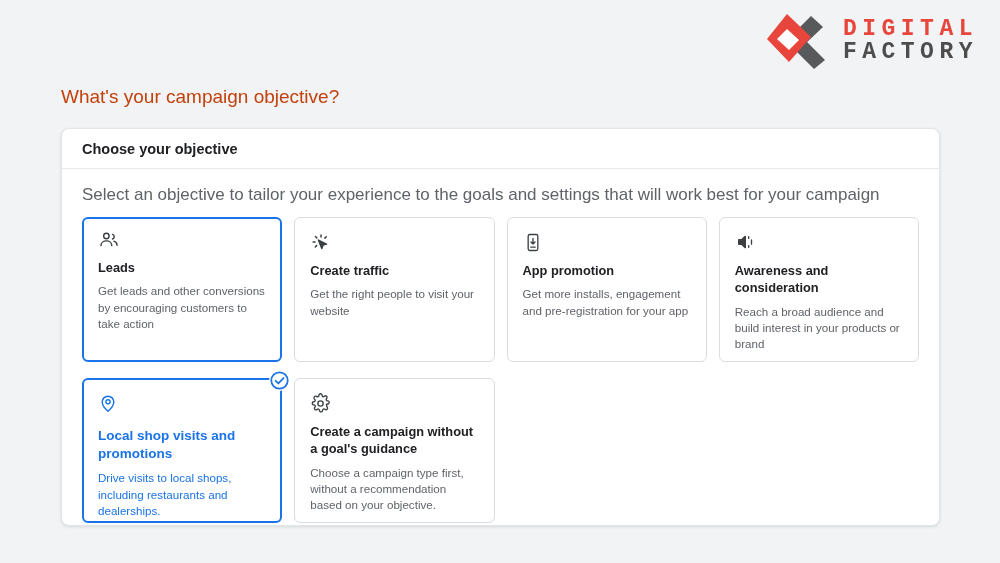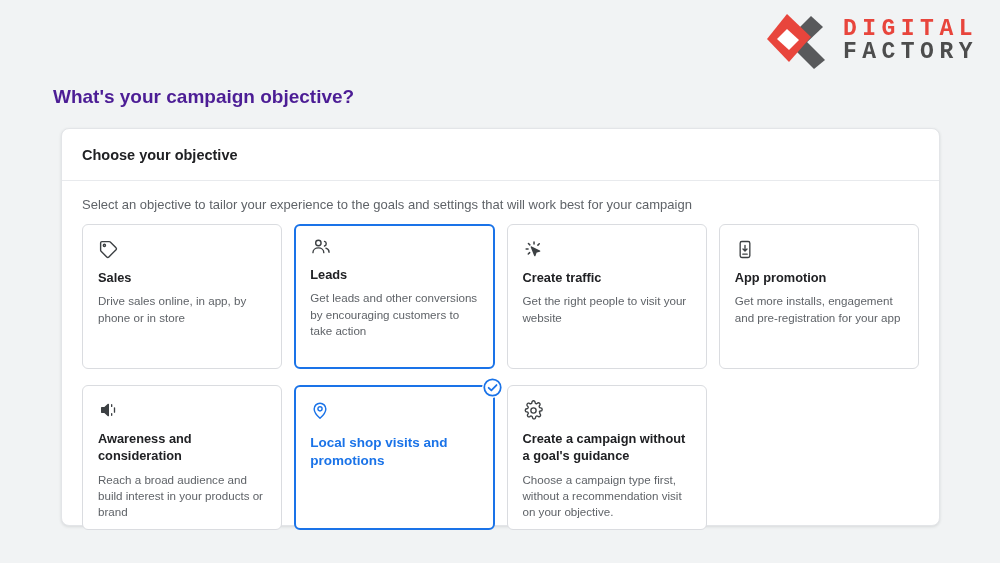--- a/index.html
+++ b/index.html
@@ -16,41 +16,41 @@
   .logo-mark { width: 62px; height: 58px; }
   .logo-text { display: flex; flex-direction: column; line-height: 1.02; font-family: Liberation Mono, monospace; }
   .logo-line1, .logo-line2 {
     font-size: 23px; font-weight: bold; letter-spacing: 5.5px;
   }
   .logo-line1 { color: #e8453c; }
   .logo-line2 { color: #4d4d4d; }
 
   
   .page-title {
-    position: absolute; left: 53px; top: 86px;
-    font-size: 19px; color: #4c1d95; font-weight: 700;
+    position: absolute; left: 61px; top: 86px;
+    font-size: 19px; color: #c2410c; font-weight: 400;
   }
 
   
   .panel {
     position: absolute; left: 61px; top: 128px;
     width: 879px; height: 398px;
     background: #ffffff;
     border: 1px solid #e3e5e8;
     border-radius: 8px;
     box-shadow: 0 1px 3px rgba(60,64,67,0.14);
   }
   .panel-header {
-    height: 52px; display: flex; align-items: center;
+    height: 40px; display: flex; align-items: center;
     padding-left: 20px;
     border-bottom: 1px solid #e8eaed;
   }
   .panel-header-title { font-size: 14.5px; color: #202124; font-weight: bold; }
   .panel-subtitle {
-    font-size: 13px; color: #5f6368;
+    font-size: 17px; color: #5f6368;
     padding: 16px 20px 0 20px;
   }
 
   
   .grid {
     padding: 12px 20px 0 20px;
     display: grid;
     grid-template-columns: repeat(4, 1fr);
     gap: 16px 12px;
   }
@@ -103,30 +103,20 @@
   <div class="page-title">What's your campaign objective?</div>
 
   <div class="panel">
     <div class="panel-header">
       <span class="panel-header-title">Choose your objective</span>
     </div>
     <div class="panel-subtitle">Select an objective to tailor your experience to the goals and settings that will work best for your campaign</div>
 
     <div class="grid">
 
-      <div class="card">
-        <span class="card-icon">
-          <svg width="21" height="21" viewBox="0 0 24 24" fill="none" stroke="currentColor" stroke-width="1.6" stroke-linecap="round" stroke-linejoin="round">
-            <path d="M20.6 12.3 12.4 20.5a1.7 1.7 0 0 1-2.4 0l-6.5-6.5a1.7 1.7 0 0 1-.5-1.2V4.5A1.5 1.5 0 0 1 4.5 3h8.3c.45 0 .88.18 1.2.5l6.6 6.6a1.7 1.7 0 0 1 0 2.2z"></path>
-            <circle cx="7.3" cy="7.3" r="1.25"></circle>
-          </svg>
-        </span>
-        <div class="card-title">Sales</div>
-        <div class="card-desc">Drive sales online, in app, by phone or in store</div>
-      </div>
 
       <div class="card hovered">
         <span class="card-icon">
           <svg width="22" height="21" viewBox="0 0 24 24" fill="none" stroke="currentColor" stroke-width="1.6" stroke-linecap="round" stroke-linejoin="round">
             <circle cx="9" cy="8" r="3.1"></circle>
             <path d="M2.8 19c0-3.3 2.8-5.4 6.2-5.4s6.2 2.1 6.2 5.4"></path>
             <path d="M16 6.2a2.7 2.7 0 0 1 0 5.2"></path>
             <path d="M17.6 13.9c2.2.6 3.6 2.3 3.6 4.6"></path>
           </svg>
         </span>
@@ -175,29 +165,30 @@
             <path d="M7.6 12.3 10.7 15.4 16.6 9.2"></path>
           </svg>
         </span>
         <span class="card-icon">
           <svg width="20" height="21" viewBox="0 0 24 24" fill="none" stroke="currentColor" stroke-width="1.7" stroke-linecap="round" stroke-linejoin="round">
             <path d="M12 21.4s7-6.2 7-11.2a7 7 0 1 0-14 0c0 5 7 11.2 7 11.2z"></path>
             <circle cx="12" cy="10" r="2.5"></circle>
           </svg>
         </span>
         <div class="card-title">Local shop visits and promotions</div>
+        <div class="card-desc">Drive visits to local shops, including restaurants and dealerships.</div>
       </div>
 
       <div class="card">
         <span class="card-icon">
           <svg width="21" height="21" viewBox="0 0 24 24" fill="none" stroke="currentColor" stroke-width="1.55" stroke-linecap="round" stroke-linejoin="round">
             <circle cx="12" cy="12" r="3"></circle>
             <path d="M19.2 14.4a1.5 1.5 0 0 0 .3 1.65l.06.06a1.8 1.8 0 1 1-2.55 2.55l-.06-.06a1.5 1.5 0 0 0-1.65-.3 1.5 1.5 0 0 0-.9 1.37v.17a1.8 1.8 0 1 1-3.6 0v-.09a1.5 1.5 0 0 0-.98-1.37 1.5 1.5 0 0 0-1.65.3l-.06.06a1.8 1.8 0 1 1-2.55-2.55l.06-.06a1.5 1.5 0 0 0 .3-1.65 1.5 1.5 0 0 0-1.37-.9h-.17a1.8 1.8 0 1 1 0-3.6h.09a1.5 1.5 0 0 0 1.37-.98 1.5 1.5 0 0 0-.3-1.65l-.06-.06A1.8 1.8 0 1 1 7.5 3.84l.06.06a1.5 1.5 0 0 0 1.65.3h.07A1.5 1.5 0 0 0 10.2 2.8v-.17a1.8 1.8 0 1 1 3.6 0v.09a1.5 1.5 0 0 0 .9 1.37 1.5 1.5 0 0 0 1.65-.3l.06-.06a1.8 1.8 0 1 1 2.55 2.55l-.06.06a1.5 1.5 0 0 0-.3 1.65v.07a1.5 1.5 0 0 0 1.37.9h.17a1.8 1.8 0 1 1 0 3.6h-.09a1.5 1.5 0 0 0-1.37.9z"></path>
           </svg>
         </span>
         <div class="card-title">Create a campaign without a goal's guidance</div>
-        <div class="card-desc">Choose a campaign type first, without a recommendation visit on your objective.</div>
+        <div class="card-desc">Choose a campaign type first, without a recommendation based on your objective.</div>
       </div>
 
       <div class="empty-slot"></div>
     </div>
   </div>
 </div>
 
 </body></html>

